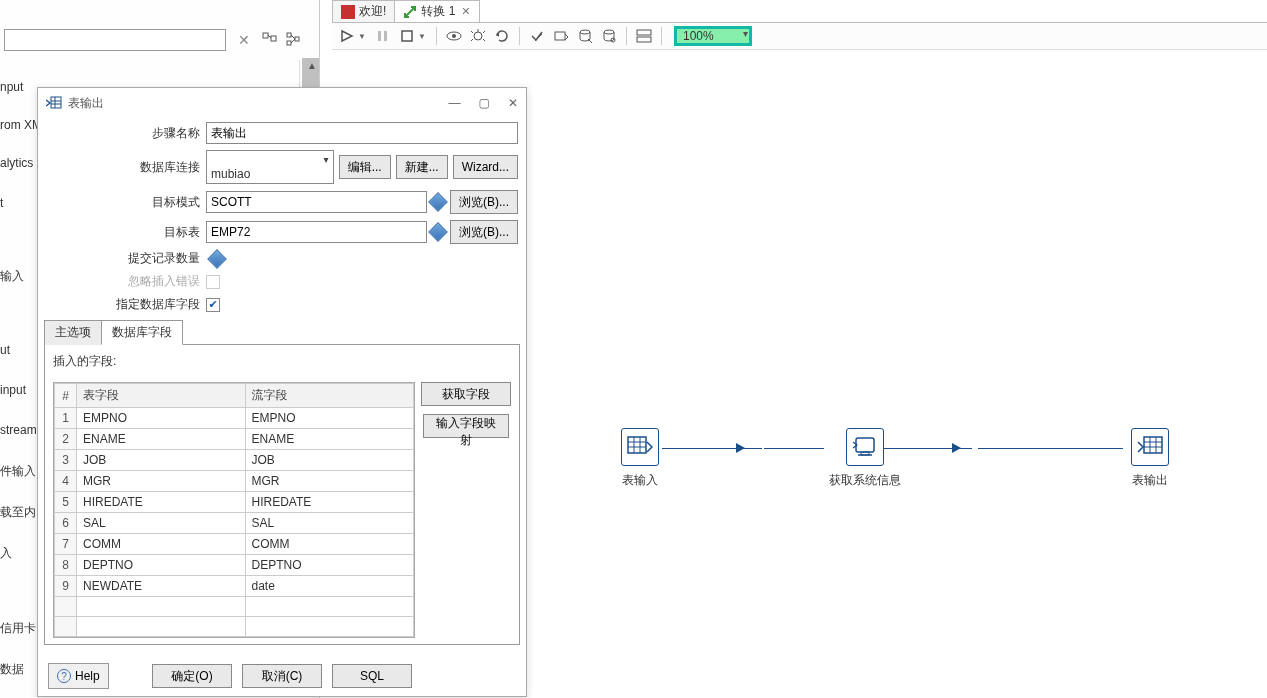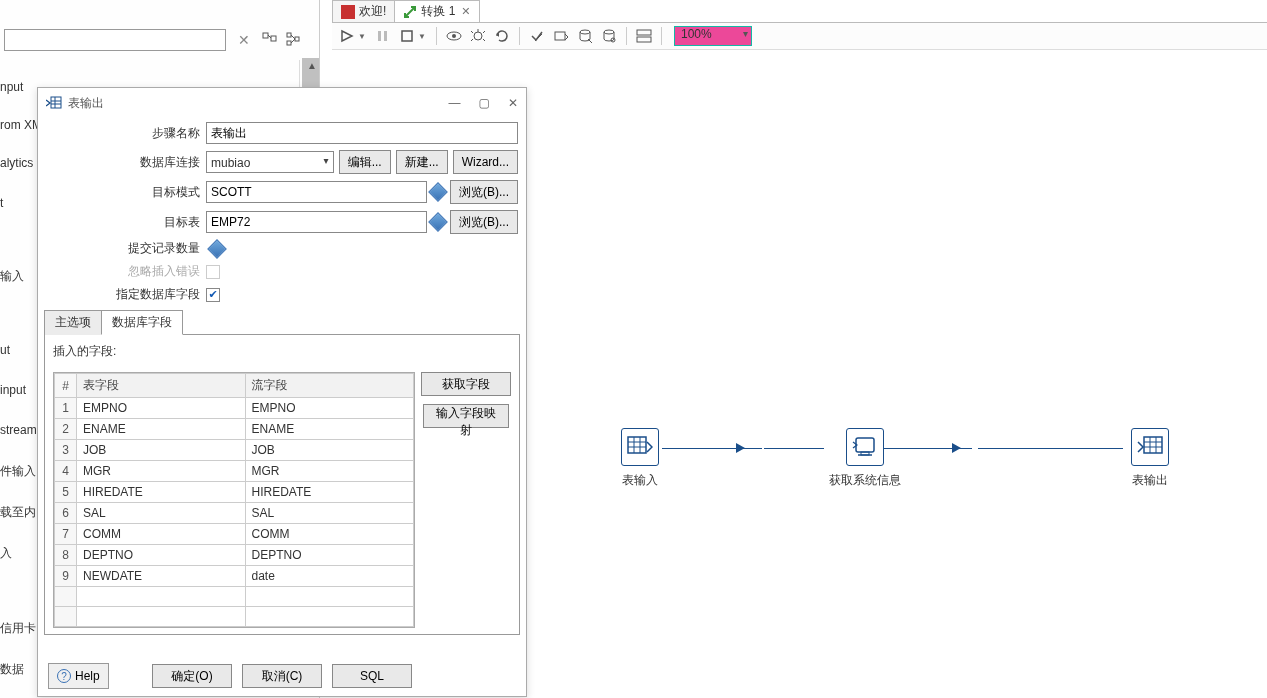--- a/index.html
+++ b/index.html
@@ -26,21 +26,21 @@
     .tab-ico { width:14px; height:14px; display:inline-block;}
     .tab-ico.red { background:#c73030; }
     .tab-ico.green svg { display:block;}
     .tab-close { color:#777; font-size:11px; padding-left:2px;}
     
     
     .canvas-toolbar { position:absolute; left:332px; top:22px; right:0; height:28px; border-top:1px solid #bbb; border-bottom:1px solid #ddd; display:flex; align-items:center; gap:2px; padding:0 4px; background:#fcfcfc;}
     .tbtn { width:22px; height:22px; display:flex; align-items:center; justify-content:center; color:#555; border:1px solid transparent;}
     .tdrop { width:8px; font-size:8px; color:#666; margin-left:-2px; margin-right:4px;}
     .tsep { width:1px; height:18px; background:#ccc; margin:0 4px;}
-    .zoom-select { height:20px; border:1px solid #14b8a6; background:#ec4899; font-size:12px; padding:0 14px 0 6px; margin-left:6px; position:relative; width:78px;}
+    .zoom-select { height:20px; border:3px solid #14b8a6; background:#86efac; font-size:12px; padding:0 14px 0 6px; margin-left:6px; position:relative; width:78px;}
     .zoom-wrap{position:relative; display:inline-block;}
     .zoom-wrap::after{content:"▾"; position:absolute; right:4px; top:2px; font-size:10px; color:#555; pointer-events:none;}
     
     
     .canvas { position:absolute; left:332px; top:50px; right:0; bottom:0; background:#fff;}
     .node { position:absolute; width:50px; text-align:center;}
     .node-icon { width:38px; height:38px; border:1px solid #1a4e8a; border-radius:3px; background:#fff; margin:0 auto; display:flex; align-items:center; justify-content:center;}
     .node-label { margin-top:6px; font-size:12px; color:#333; white-space:nowrap; text-align:center;}
     .hop { position:absolute; height:1px; background:#1a4e8a;}
     .hop-arrow { position:absolute; width:0; height:0; border-top:5px solid transparent; border-bottom:5px solid transparent; border-left:9px solid #1a4e8a;}
@@ -51,21 +51,21 @@
     .titlebar .ticon{ width:16px; height:14px; margin-right:6px;}
     .titlebar .ttitle { flex:1; color:#555;}
     .titlebar .tbtns { display:flex; gap:18px; color:#666; font-size:12px;}
     .titlebar .tbtns span{font-family:Arial;}
     
     .form { padding:4px 8px 0 8px;}
     .frow { display:flex; align-items:center; margin-bottom:6px;}
     .flabel { width:160px; text-align:right; padding-right:6px; font-size:12px; color:#333;}
     .flabel.disabled{color:#aaa;}
     .finput { flex:1; height:22px; border:1px solid #888; padding:0 4px; font-size:12px;}
-    .fselect { flex:1; height:22px; border:1px solid #888; padding:4px 4px; font-size:12px; background:#fff; position:relative;}
+    .fselect { flex:1; height:22px; border:1px solid #888; padding:16px 4px; font-size:12px; background:#fff; position:relative;}
     .fselect::after{content:"▾"; position:absolute; right:4px; top:3px; font-size:10px; color:#444;}
     .fbtn { height:24px; border:1px solid #888; background:#e9e9e9; padding:0 8px; font-size:12px; margin-left:5px; cursor:default;}
     .diamond { width:14px; height:14px; margin-left:4px; transform:rotate(45deg); border:1px solid #3a72b5; background:linear-gradient(135deg,#6fa8dc,#3a72b5); flex-shrink:0;}
     .fcheck { width:14px; height:14px; border:1px solid #888; display:inline-flex; align-items:center; justify-content:center; font-size:11px; color:#1259b3;}
     
     .tabbar { display:flex; margin:4px 6px 0 6px; border-bottom:1px solid #999;}
     .dtab { padding:3px 10px; border:1px solid #999; border-bottom:none; background:#ececec; font-size:12px; margin-right:-1px; position:relative; top:1px;}
     .dtab.active { background:#fff; border-bottom:1px solid #fff;}
     
     .tabcontent { border:1px solid #999; border-top:none; margin:0 6px; padding:8px; height:300px;}

